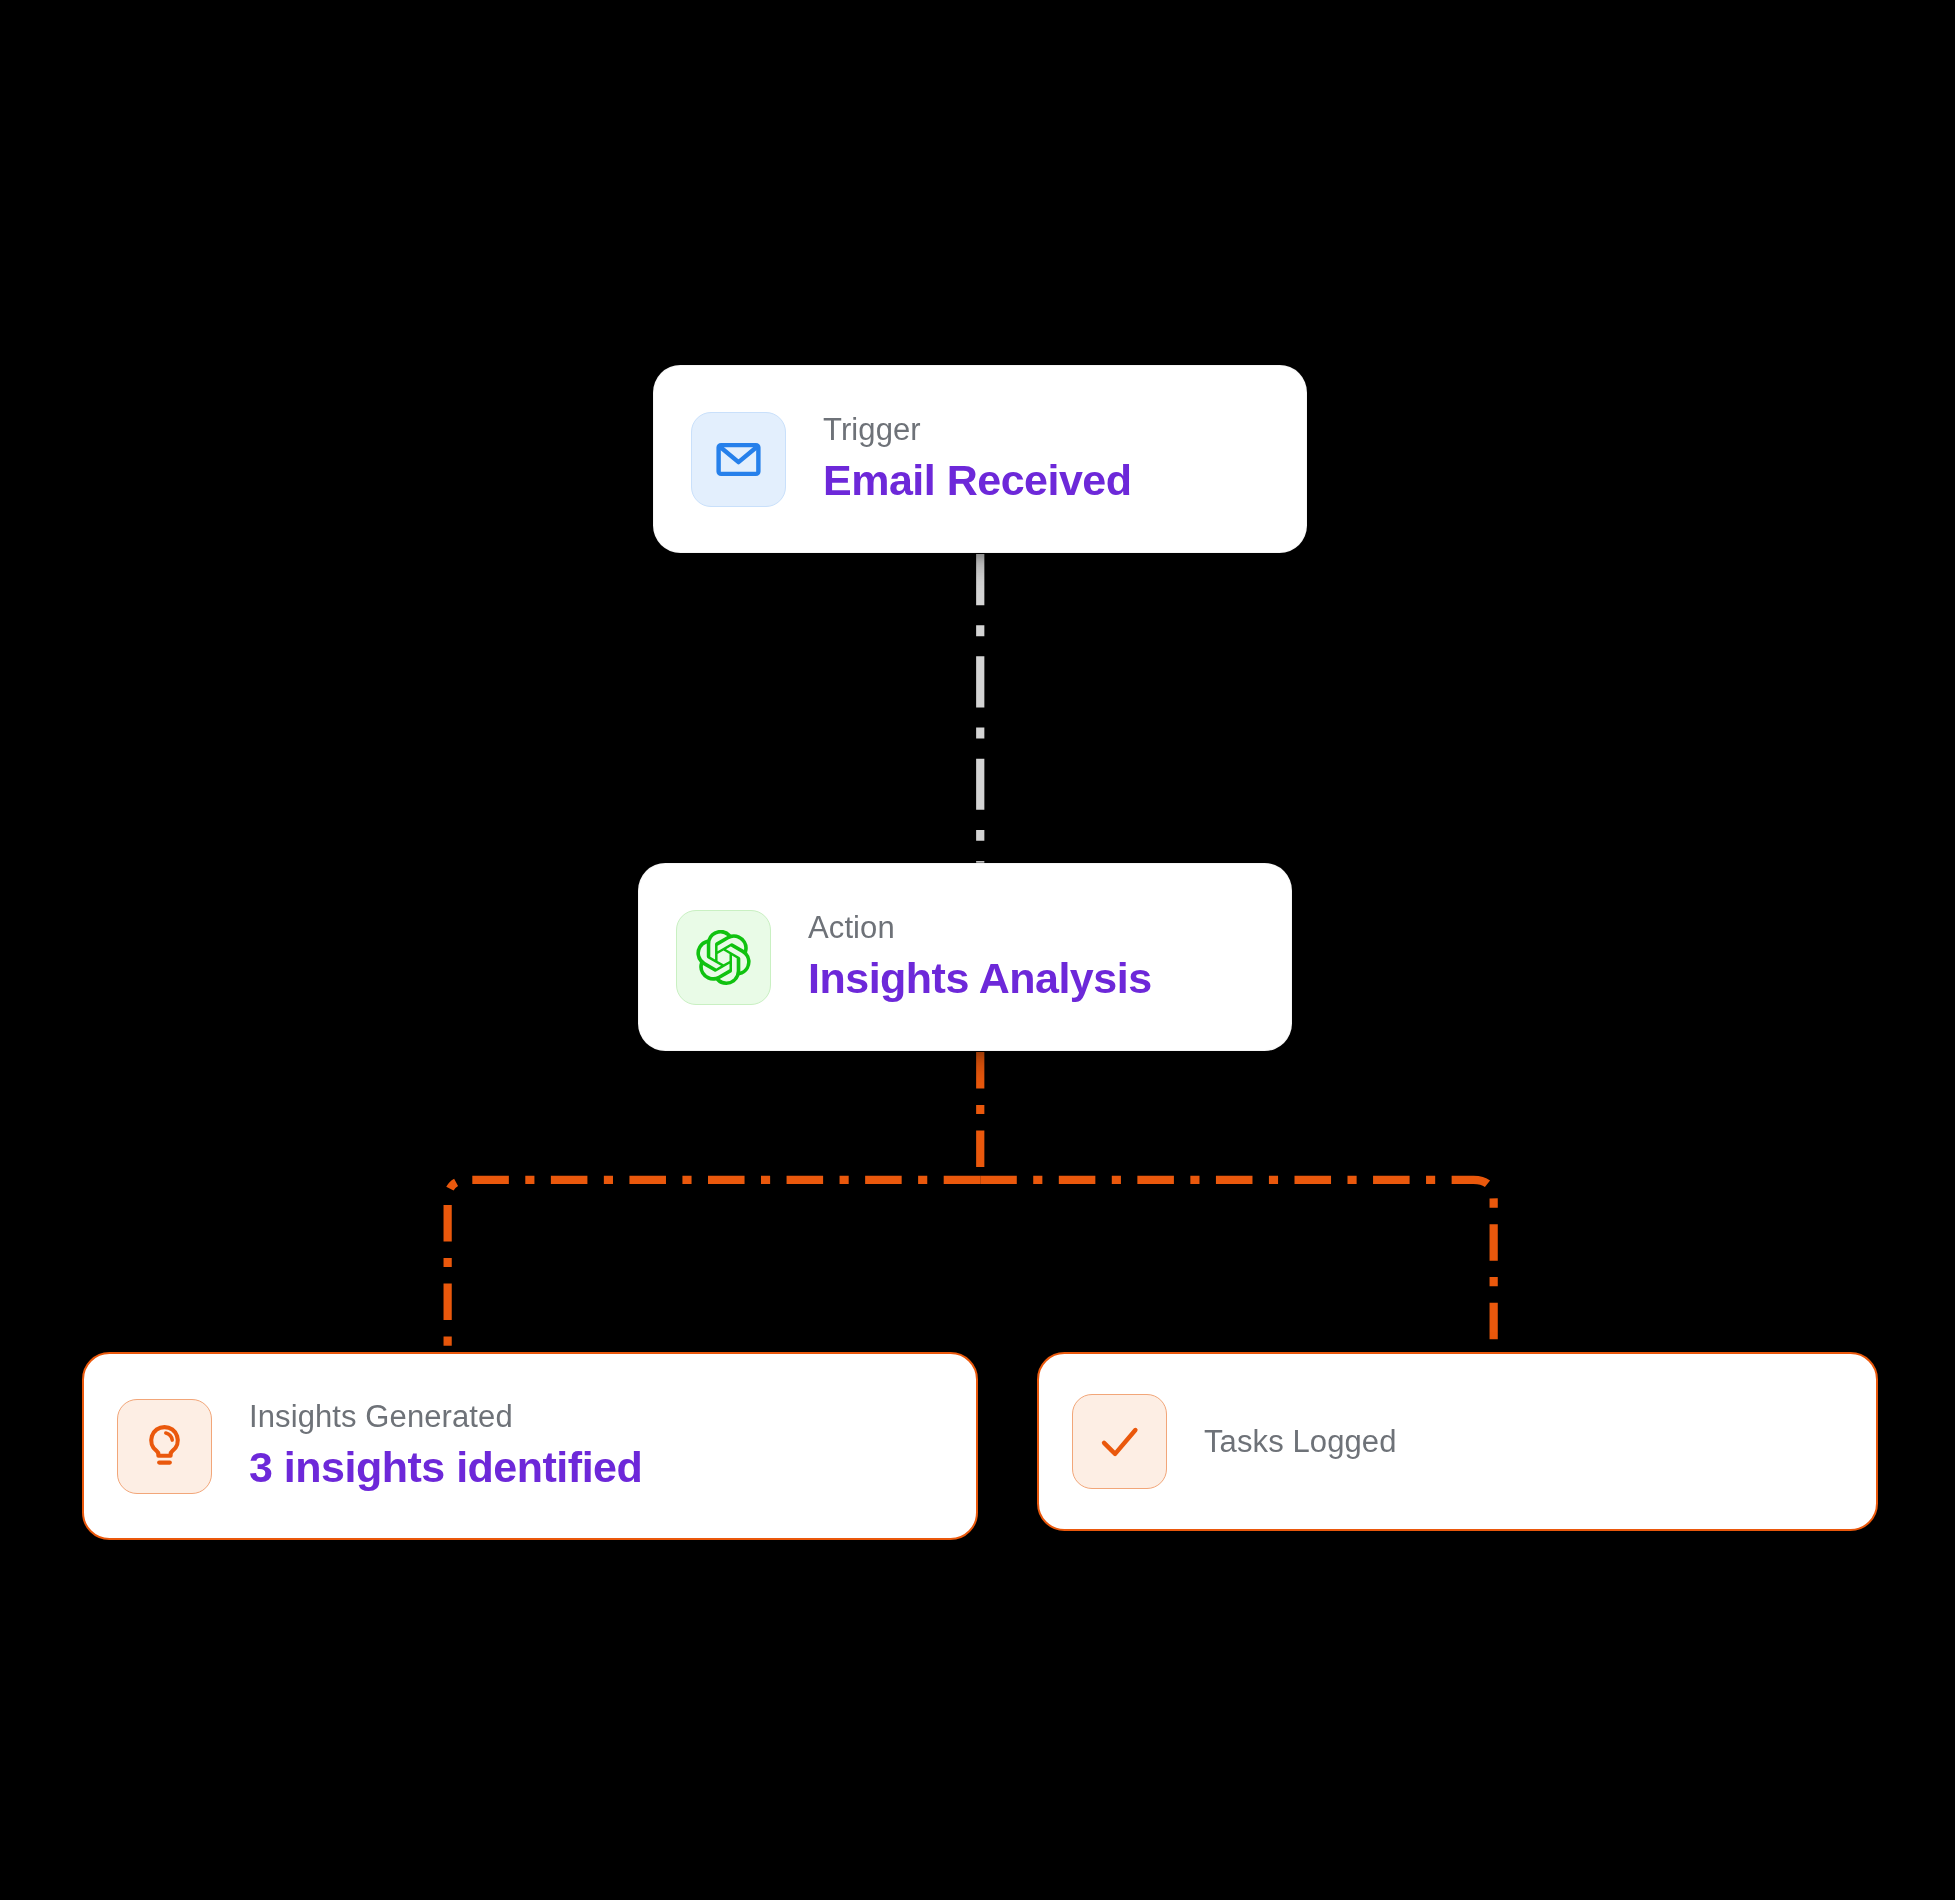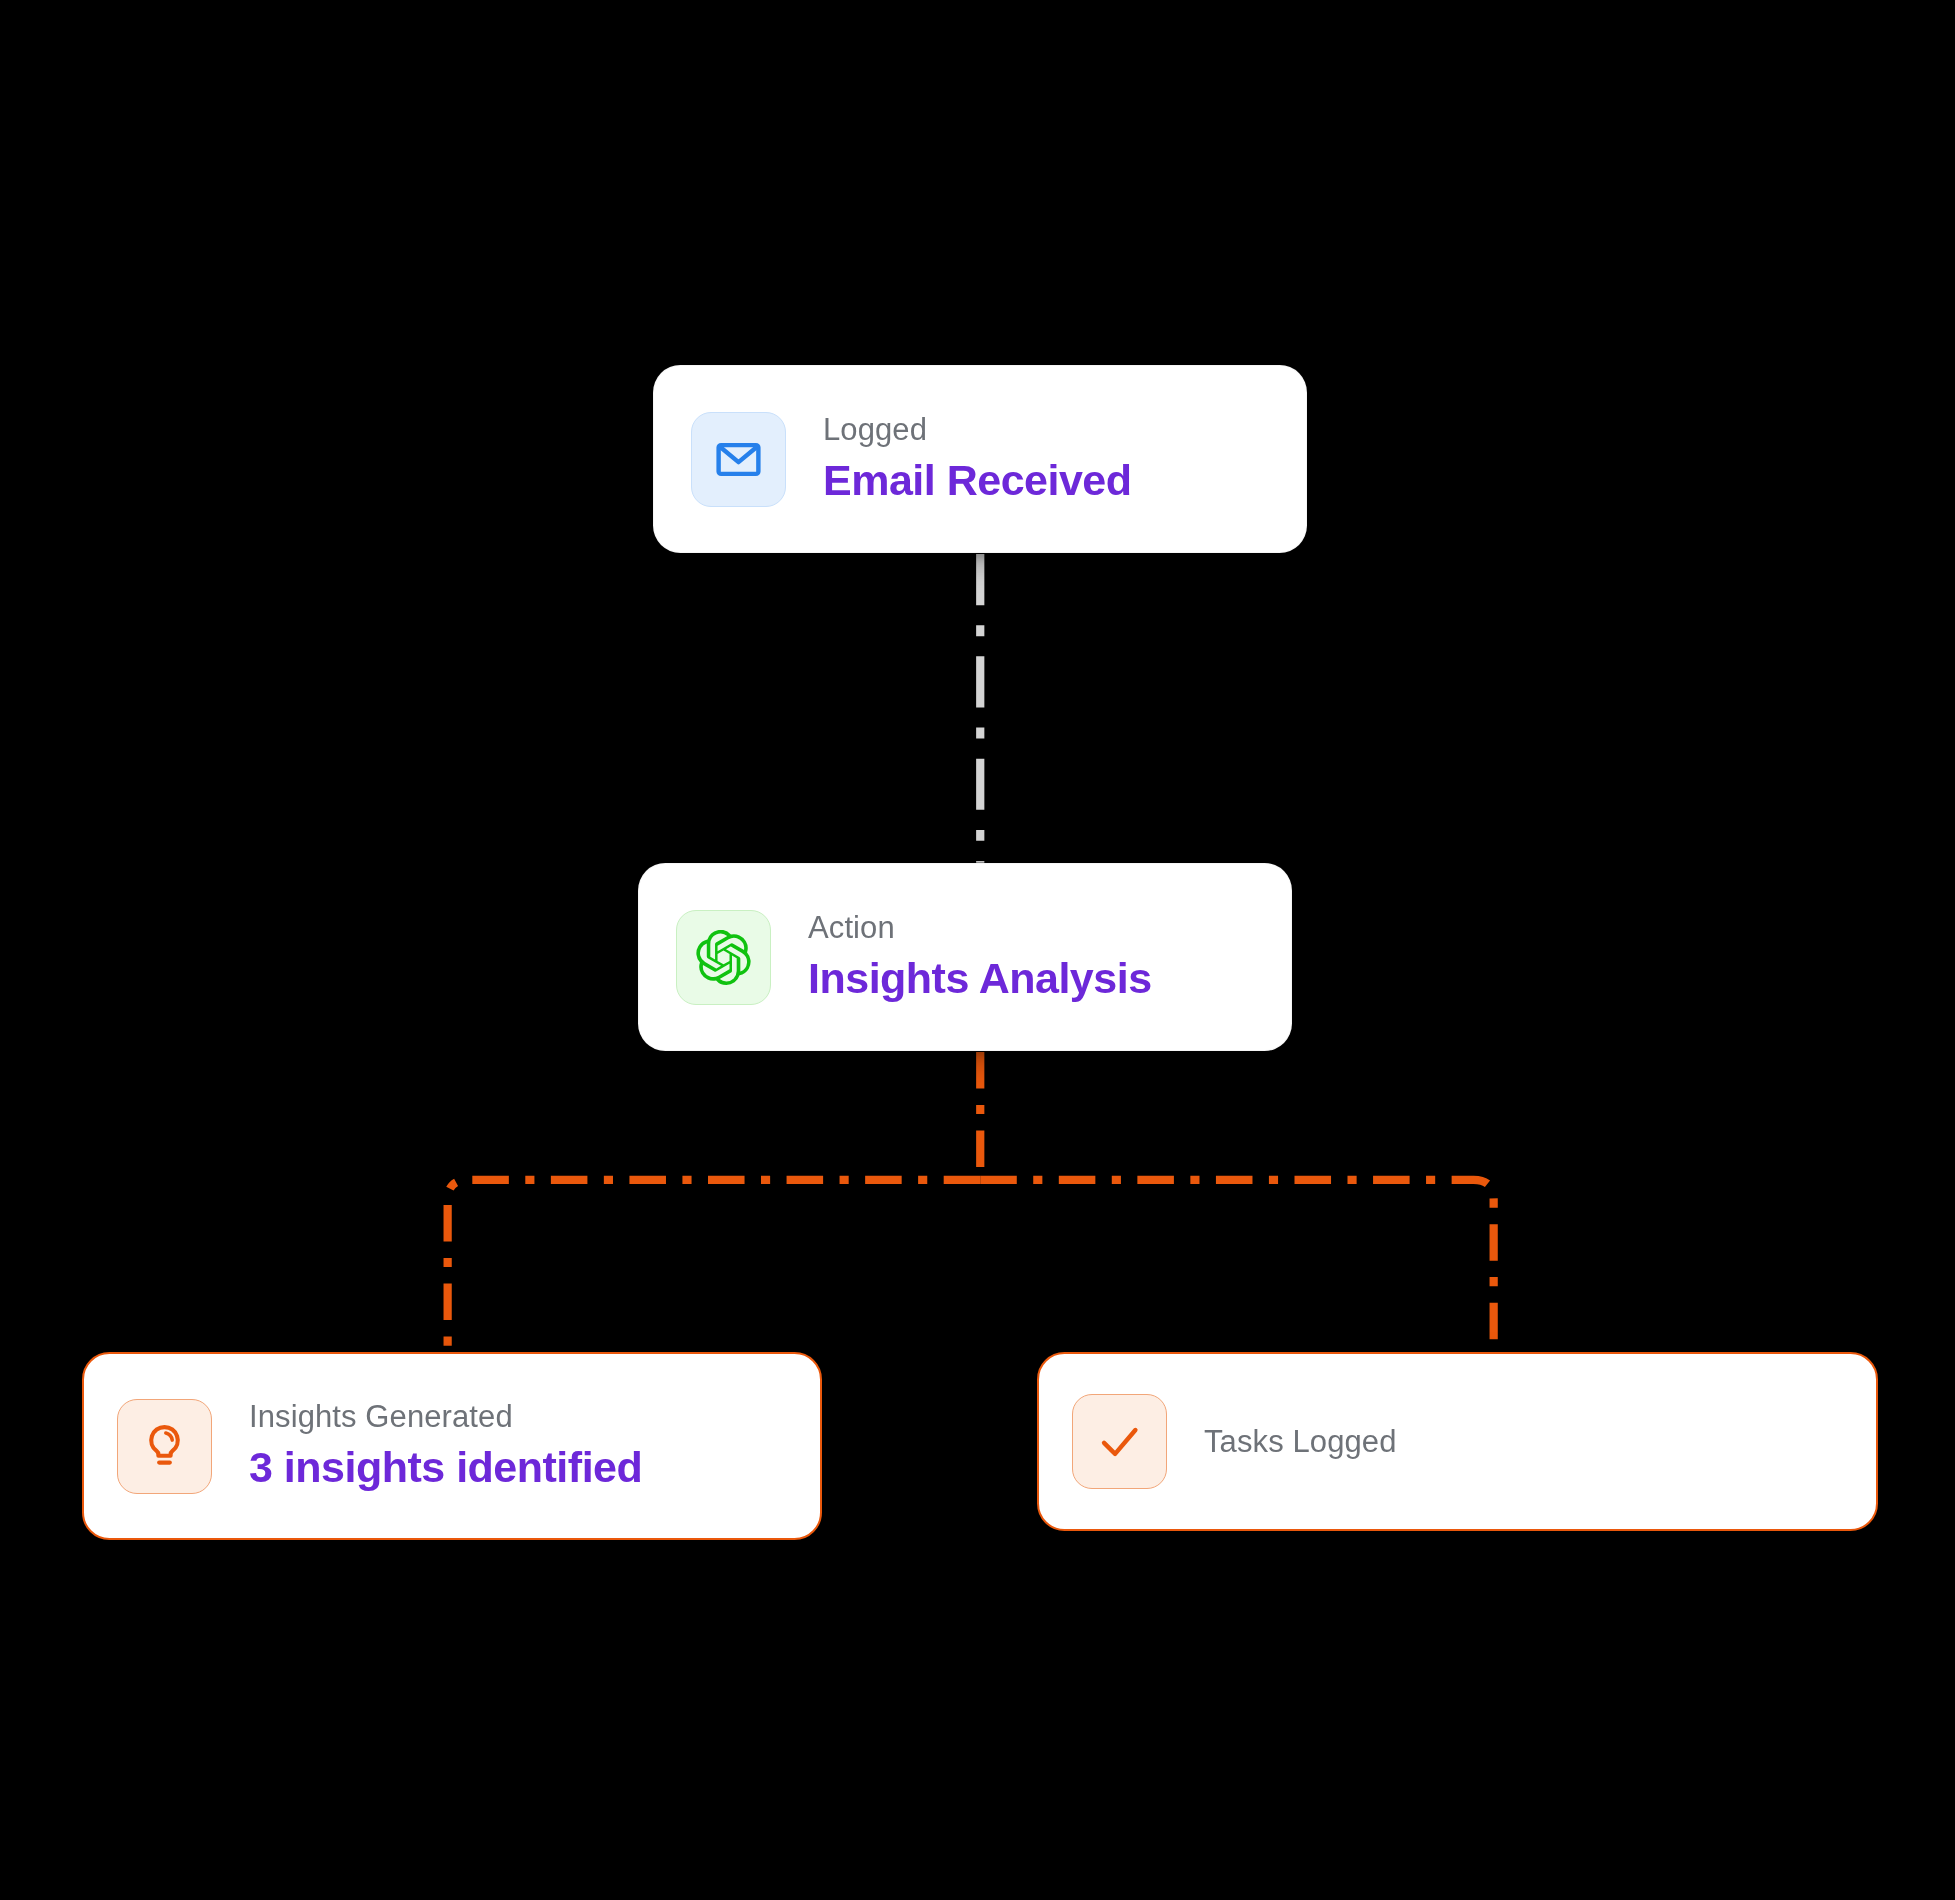--- a/index.html
+++ b/index.html
@@ -82,21 +82,21 @@
     color: #6d28d9;
     font-weight: 700;
     letter-spacing: -0.5px;
     white-space: nowrap;
     margin-top: 5.5px;
   }
 
   
   #node-trigger  { left: 653px;  top: 365px;  width: 654px; height: 188px; }
   #node-action   { left: 638px;  top: 863px;  width: 654px; height: 188px; }
-  #node-insights { left: 82px;   top: 1352px; width: 740px; height: 188px; }
+  #node-insights { left: 82px;   top: 1352px; width: 896px; height: 188px; }
   #node-tasks    { left: 1037px; top: 1352px; width: 841px; height: 179px; }
 </style>
 </head>
 <body>
 
 <div id="canvas">
 
   <svg id="wires" viewBox="0 0 2140 2080" width="1955" height="1901">
 
     <path d="M 1073 606 L 1073 944" fill="none" stroke="#d4d4d4" stroke-width="9" stroke-linecap="butt" stroke-dasharray="56 22 12 22"></path>
@@ -109,21 +109,21 @@
   </svg>
 
   <div id="node-trigger" class="node plain">
     <div class="icon-tile blue">
       <svg width="53" height="53" viewBox="0 0 24 24" fill="none">
         <rect x="3" y="5.5" width="18" height="13" rx="1.1" stroke="#2680eb" stroke-width="2"></rect>
         <path d="M3.6 6.2 L12 13.2 L20.4 6.2" stroke="#2680eb" stroke-width="2" stroke-linecap="round" stroke-linejoin="round"></path>
       </svg>
     </div>
     <div class="node-text">
-      <div class="node-kicker">Logged</div>
+      <div class="node-kicker">Trigger</div>
       <div class="node-title">Email Received</div>
     </div>
   </div>
 
   <div id="node-action" class="node plain">
     <div class="icon-tile green">
       <svg width="55" height="55" viewBox="0 0 24 24">
         <path d="M22.28 9.82a5.98 5.98 0 0 0-.52-4.91 6.05 6.05 0 0 0-6.51-2.9A6 6 0 0 0 4.98 4.18a5.98 5.98 0 0 0-3.998 2.9 6.05 6.05 0 0 0 .743 7.097 5.98 5.98 0 0 0 .51 4.911 6.05 6.05 0 0 0 6.515 2.9A5.98 5.98 0 0 0 13.26 24a6.06 6.06 0 0 0 5.772-4.206 5.99 5.99 0 0 0 3.997-2.9 6.06 6.06 0 0 0-.747-7.073zM13.26 22.43a4.48 4.48 0 0 1-2.876-1.04l.141-.081 4.779-2.758a.795.795 0 0 0 .392-.681v-6.737l2.02 1.168a.07.07 0 0 1 .038.052v5.583a4.5 4.5 0 0 1-4.494 4.494zM3.6 18.304a4.47 4.47 0 0 1-.535-3.014l.142.085 4.783 2.759a.771.771 0 0 0 .78 0l5.843-3.369v2.332a.08.08 0 0 1-.033.062L9.74 19.95a4.5 4.5 0 0 1-6.14-1.646zM2.34 7.896a4.49 4.49 0 0 1 2.366-1.973V11.6a.766.766 0 0 0 .388.676l5.815 3.355-2.02 1.168a.076.076 0 0 1-.071 0l-4.83-2.786A4.5 4.5 0 0 1 2.34 7.872zm16.597 3.855-5.833-3.387L15.119 7.2a.076.076 0 0 1 .071 0l4.83 2.791a4.494 4.494 0 0 1-.676 8.105v-5.678a.79.79 0 0 0-.407-.667zm2.01-3.023-.141-.085-4.774-2.782a.776.776 0 0 0-.785 0L9.409 9.23V6.897a.066.066 0 0 1 .028-.061l4.83-2.787a4.5 4.5 0 0 1 6.68 4.66zM8.308 12.863l-2.025-1.164a.08.08 0 0 1-.038-.057V6.075a4.5 4.5 0 0 1 7.375-3.453l-.142.08L8.7 5.46a.795.795 0 0 0-.392.68zm1.097-2.365 2.602-1.5 2.607 1.5v2.999l-2.597 1.5-2.607-1.5z" fill="#10c210"></path>
       </svg>
     </div>

